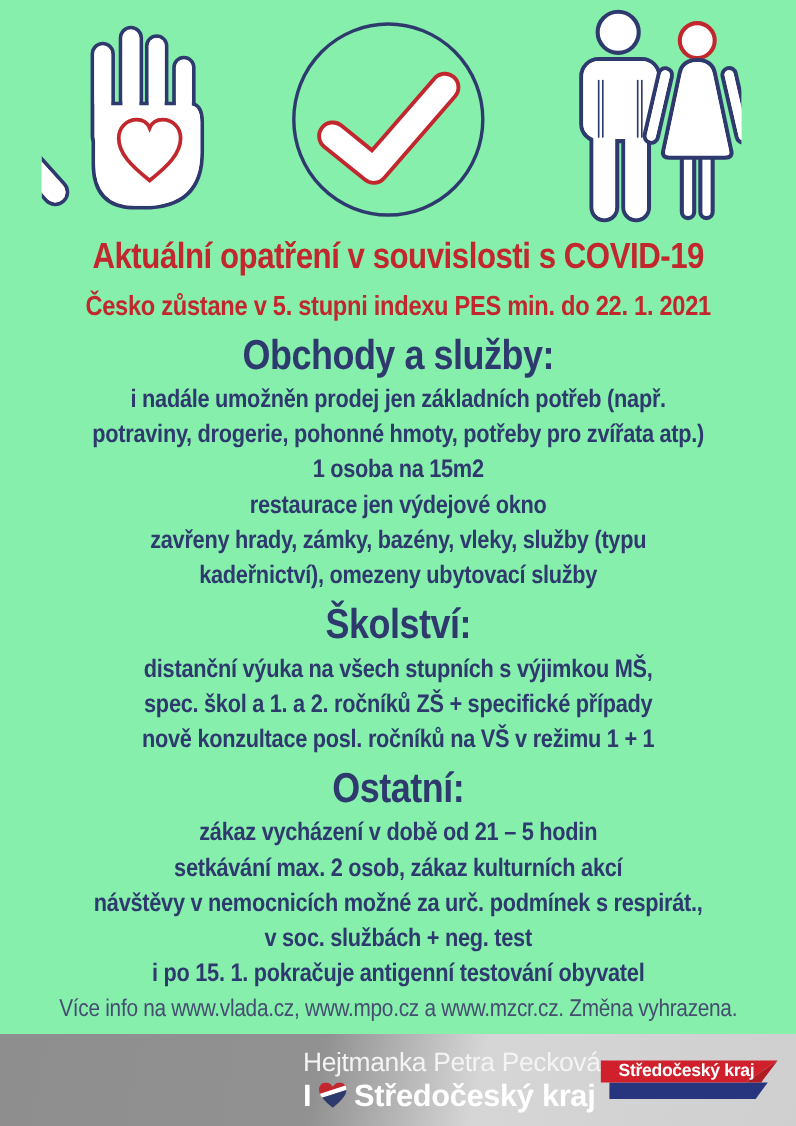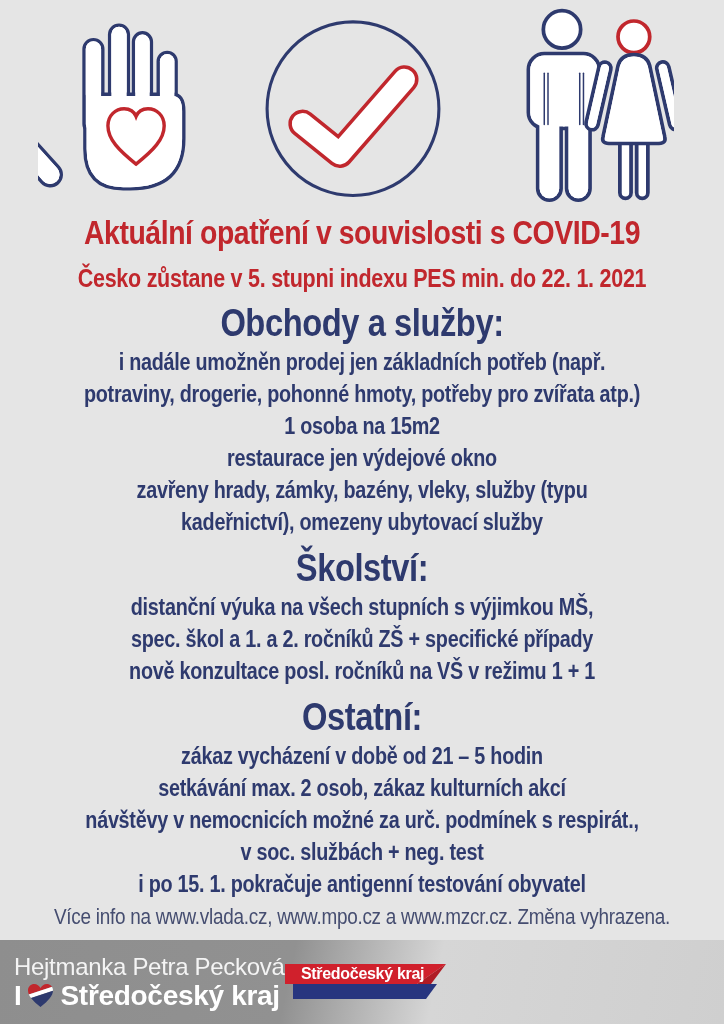--- a/index.html
+++ b/index.html
@@ -1,17 +1,17 @@
 <!DOCTYPE html>
 <html><head>
 <meta charset="utf-8">
 <style>
   html,body{margin:0;padding:0;background:#ffffff;}
   .page{
-    position:relative;width:724px;height:1024px;overflow:hidden;background:#e5e5e5;
+    position:relative;width:724px;height:1024px;overflow:hidden;background:#86efac;
     font-family:"Liberation Sans",sans-serif;display:flex;flex-direction:column;
   }
   
   .icons-row{
     display:flex;justify-content:space-between;align-items:flex-start;
     padding:6px 50px 0 38px;height:200px;box-sizing:border-box;flex:0 0 auto;
   }
   .icons-row svg{display:block;}
   
   .squeeze{transform:scaleX(0.86);transform-origin:50% 0;flex:0 0 auto;}
@@ -32,21 +32,21 @@
     font-size:23px;line-height:32px;letter-spacing:-0.3px;
   }
   .footnote{
     text-align:center;color:#454d70;font-weight:normal;
     font-size:22px;line-height:30px;margin-top:2px;letter-spacing:-0.3px;
   }
   
   .footer-bar{
     margin-top:auto;height:84px;flex:0 0 auto;
     background:linear-gradient(102deg,#8e8e8e 0%,#919191 40%,#d6d6d6 60%,#cfcfcf 100%);
-    display:flex;align-items:center;justify-content:flex-start;
+    display:flex;align-items:center;justify-content:flex-end;
     padding:0 14px 0 14px;box-sizing:border-box;
   }
   .footer-left{display:flex;flex-direction:column;gap:1px;}
   .footer-name{color:#f4f4f4;font-size:24px;line-height:26px;font-weight:normal;letter-spacing:-0.3px;}
   .footer-brand-line{display:flex;align-items:center;gap:6px;color:#ffffff;font-weight:bold;font-size:28px;line-height:30px;letter-spacing:-0.3px;}
   .badge{position:relative;width:162px;height:38px;margin-right:2px;}
   .badge-label{
     position:absolute;left:8px;top:0;width:140px;height:21px;
     display:flex;align-items:center;justify-content:center;
     color:#ffffff;font-weight:bold;font-size:16px;letter-spacing:-0.3px;

